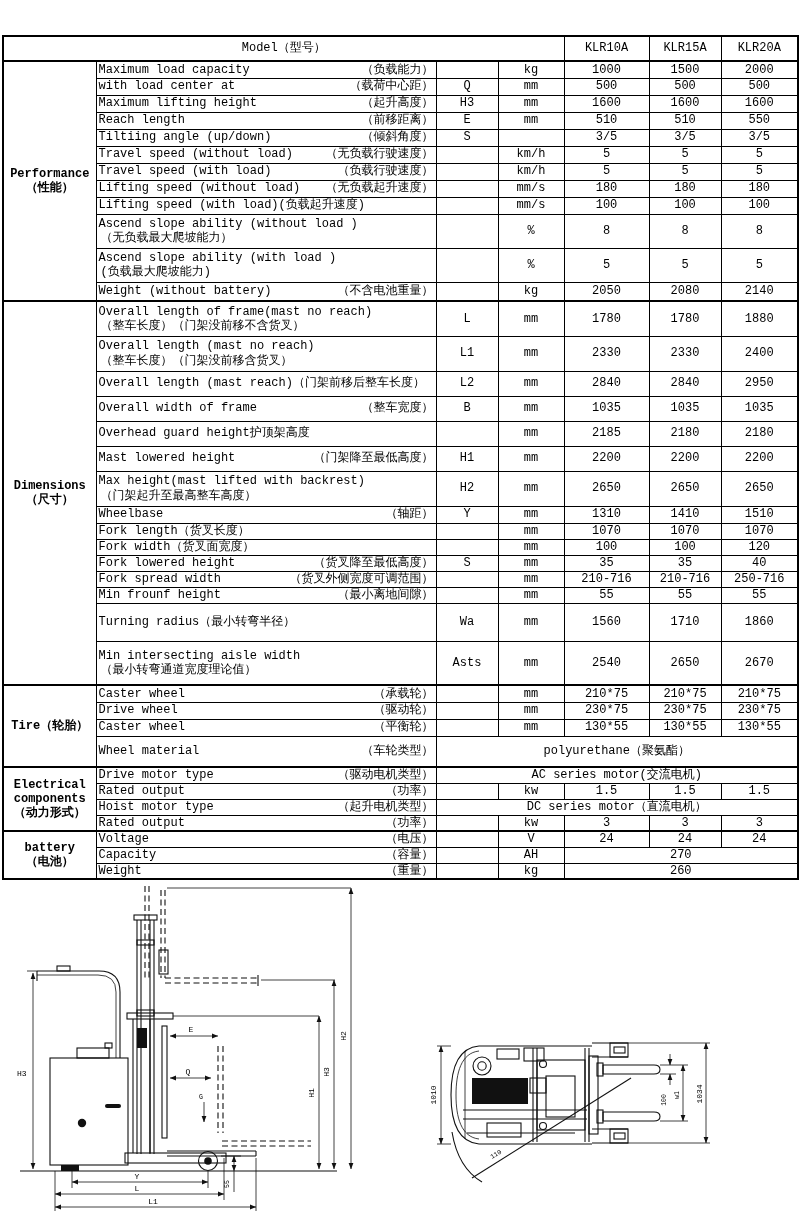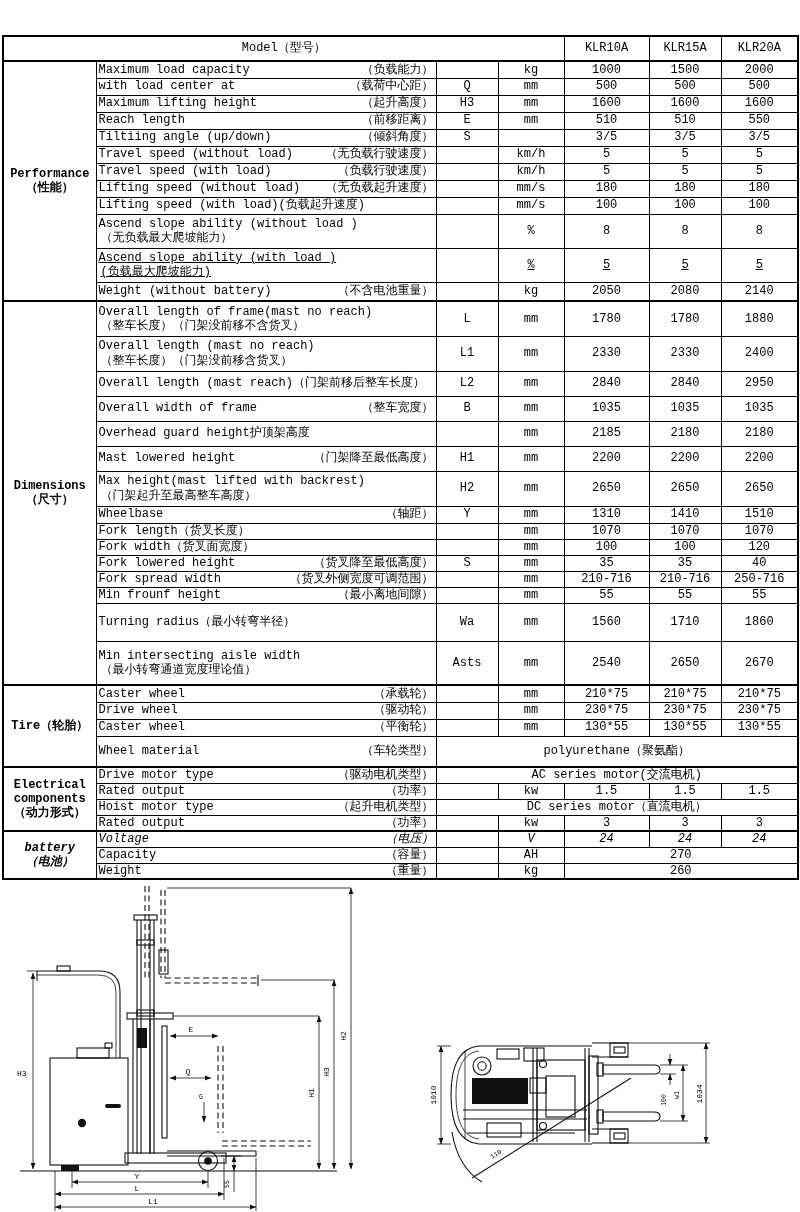--- a/index.html
+++ b/index.html
@@ -178,21 +178,21 @@
         <tr style="height: 34px;">
           <td class="namec">
             <div class="nw two"><span class="en">Ascend slope ability (without load )</span><span class="cn">（无负载最大爬坡能力）</span></div>
           </td>
           <td class="sym"></td>
           <td class="unit">%</td>
           <td class="val">8</td>
           <td class="val">8</td>
           <td class="val">8</td>
         </tr>
-        <tr style="height: 34px; text-decoration: underline;">
+        <tr style="height: 34px;">
           <td class="namec">
             <div class="nw two"><span class="en">Ascend slope ability (with load )</span><span class="cn">(负载最大爬坡能力)</span></div>
           </td>
           <td class="sym"></td>
           <td class="unit">%</td>
           <td class="val">5</td>
           <td class="val">5</td>
           <td class="val">5</td>
         </tr>
         <tr style="height: 19px;">
@@ -488,21 +488,21 @@
               <span class="en">Rated output</span>
               <span class="cn">（功率）</span>
             </div>
           </td>
           <td class="sym"></td>
           <td class="unit">kw</td>
           <td class="val">3</td>
           <td class="val">3</td>
           <td class="val">3</td>
         </tr>
-        <tr class="secfirst" style="height: 16px; font-style: italic;">
+        <tr class="secfirst" style="height: 16px;">
           <td class="sec" rowspan="3">
             <div>battery</div>
             <div>（电池）</div>
           </td>
           <td class="namec">
             <div class="nw">
               <span class="en">Voltage</span>
               <span class="cn">（电压）</span>
             </div>
           </td>

